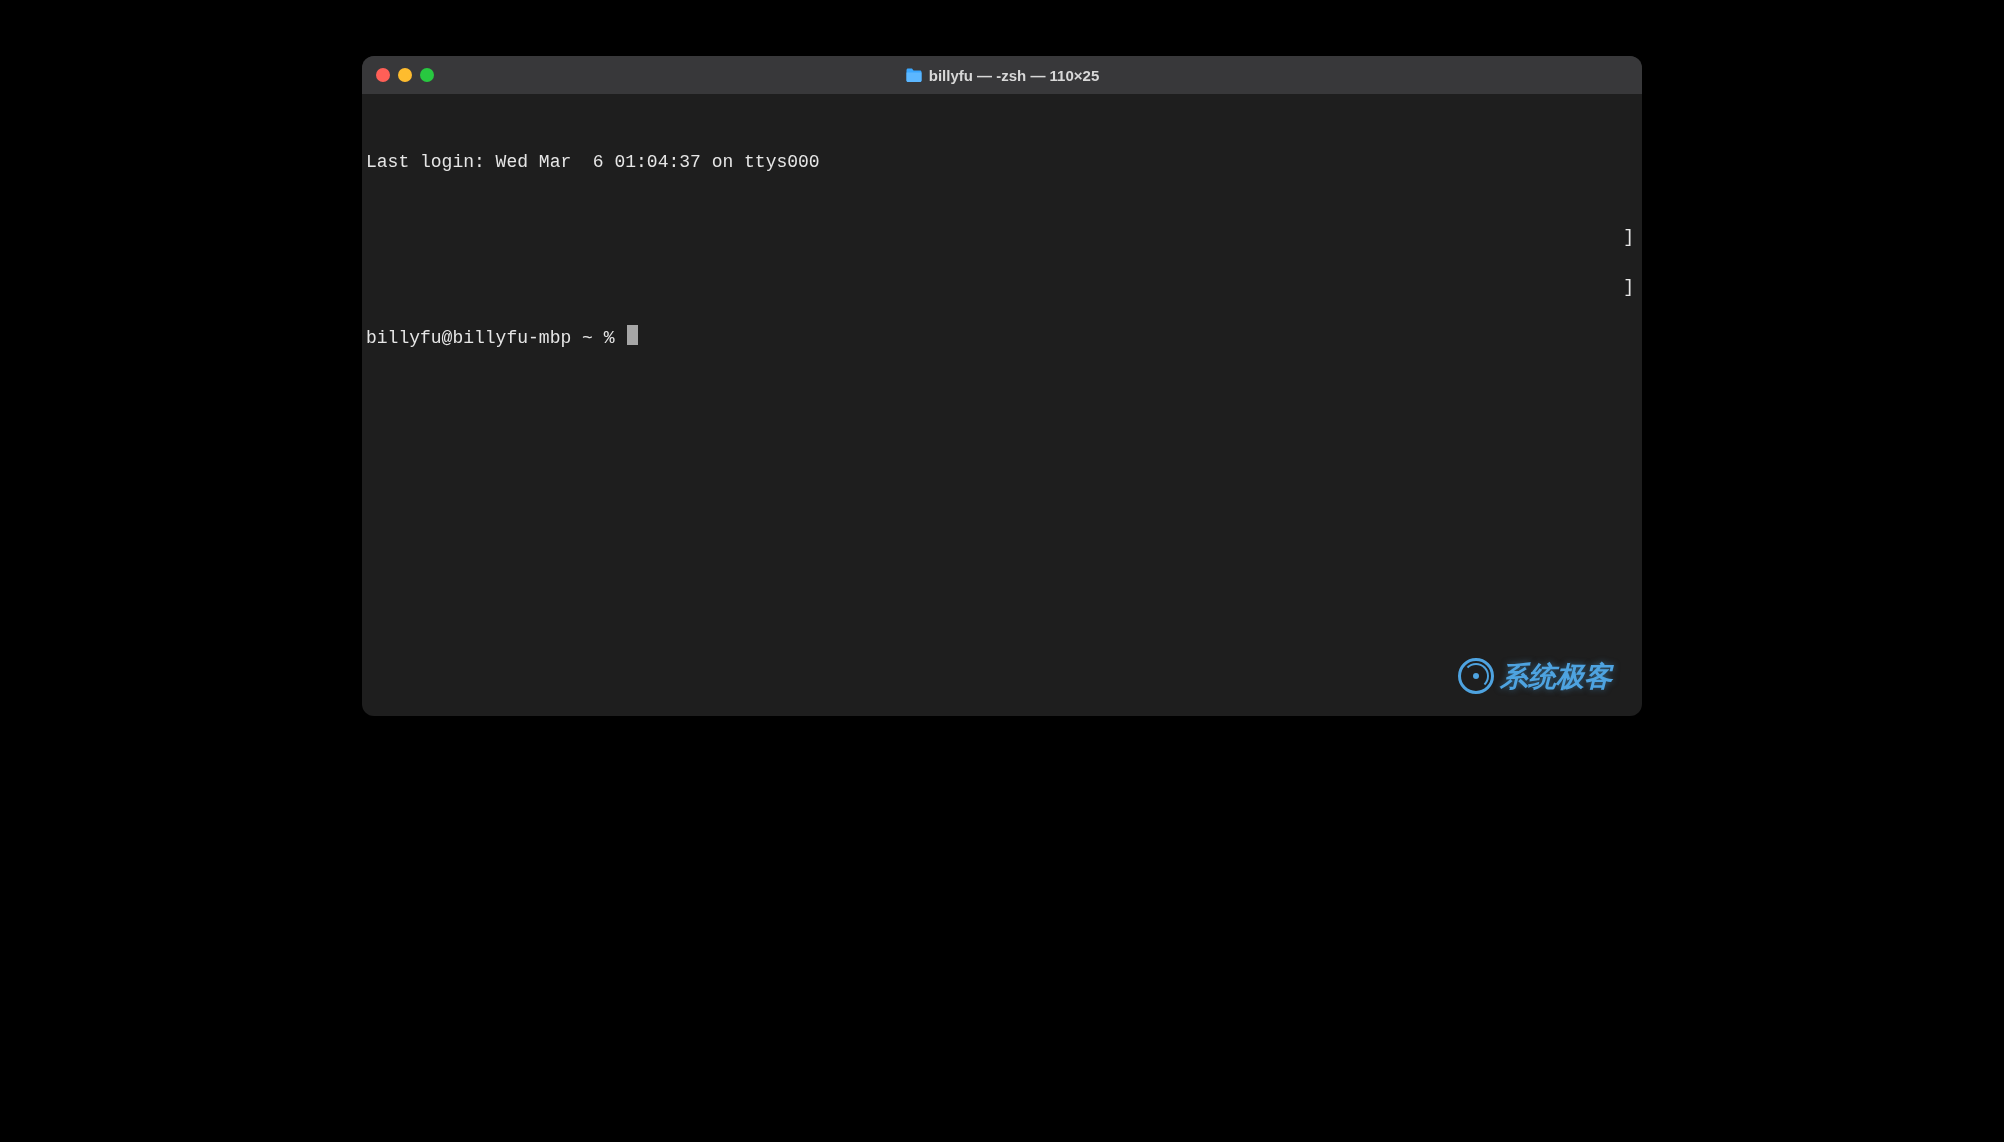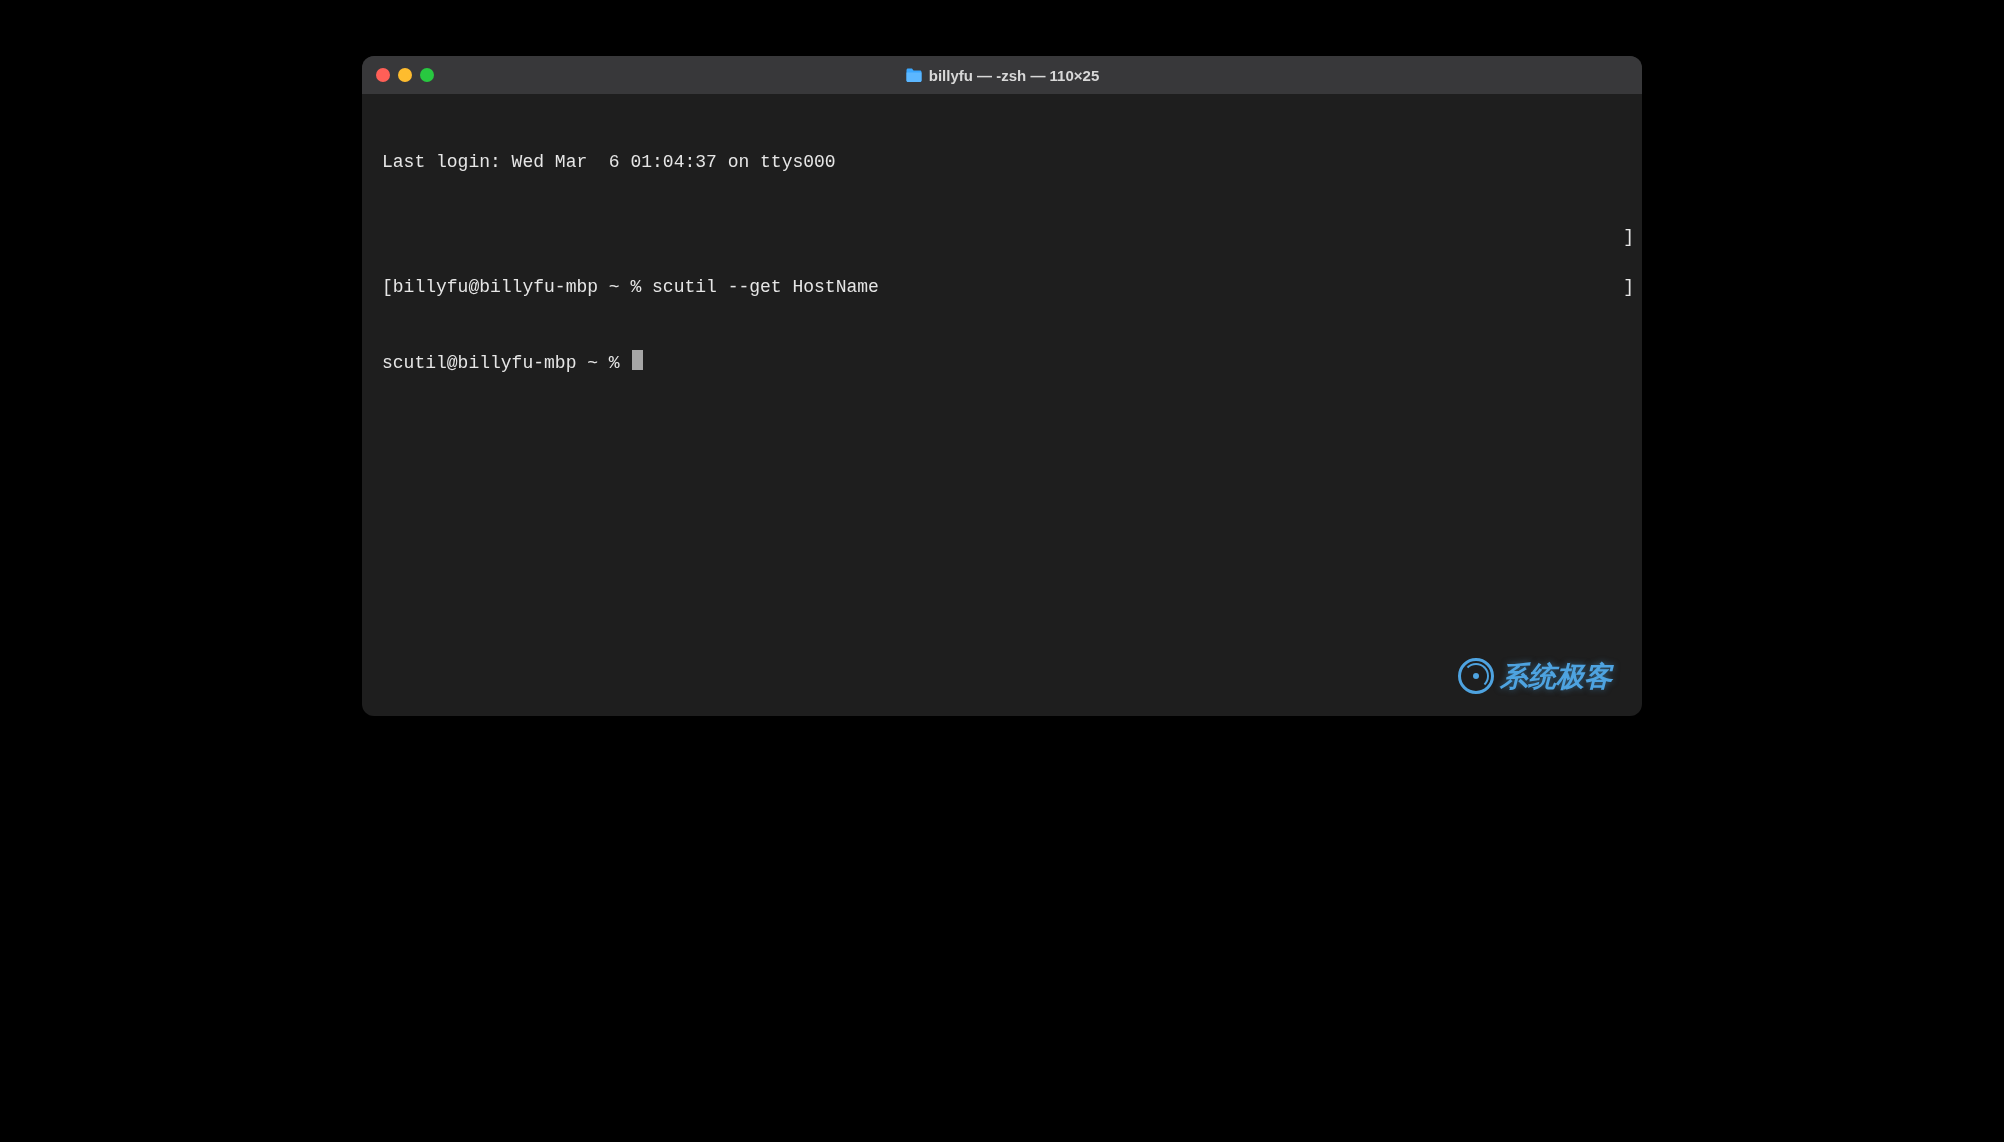--- a/index.html
+++ b/index.html
@@ -63,21 +63,21 @@
       font-weight: 600;
       pointer-events: none;
     }
     .folder-icon {
       width: 18px;
       height: 15px;
       display: inline-block;
     }
     .terminal-body {
       flex: 1;
-      padding: 6px 20px;
+      padding: 6px 4px;
       color: #e6e6e6;
       font-size: 18px;
       line-height: 25px;
       letter-spacing: 0px;
       white-space: pre;
       position: relative;
     }
     .terminal-line {
       display: block;
     }
@@ -154,21 +154,21 @@
           <path d="M1.5 4.5 L16.5 4.5 L16.5 12.5 C16.5 13.3 15.8 14 15 14 L3 14 C2.2 14 1.5 13.3 1.5 12.5 Z" fill="#5cb7ff"></path>
         </svg>
       </span>
       <span>billyfu — -zsh — 110×25</span>
     </div>
   </div>
 
   <div class="terminal-body">
     <div class="terminal-line"><span>Last login: Wed Mar  6 01:04:37 on ttys000</span></div>
     <div class="terminal-line"><span class="right-bracket">]</span></div>
-    <div class="terminal-line"><span>[billyfu@billyfu-mbp ~ % scutil --get HostName</span><span class="right-bracket">]</span></div>
-    <div class="terminal-line"><span>scutil@billyfu-mbp ~ % </span><span class="cursor-block"></span></div>
+    <div class="terminal-line"><span class="right-bracket">]</span></div>
+    <div class="terminal-line"><span>billyfu@billyfu-mbp ~ % </span><span class="cursor-block"></span></div>
 
     <div class="watermark">
       <span class="watermark-icon"></span>
       <span>系统极客</span>
     </div>
   </div>
 </div>
 
 </body></html>

